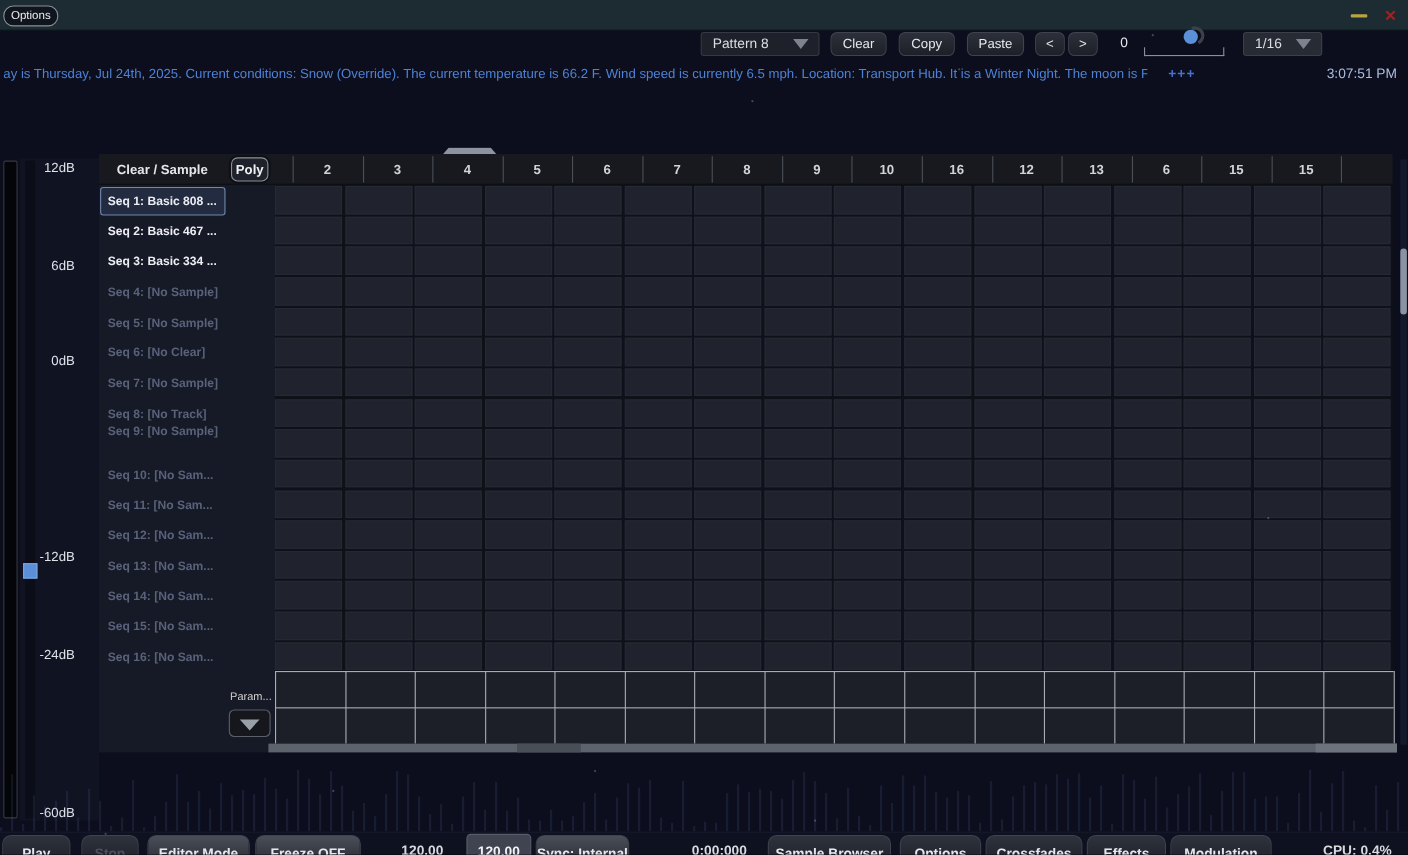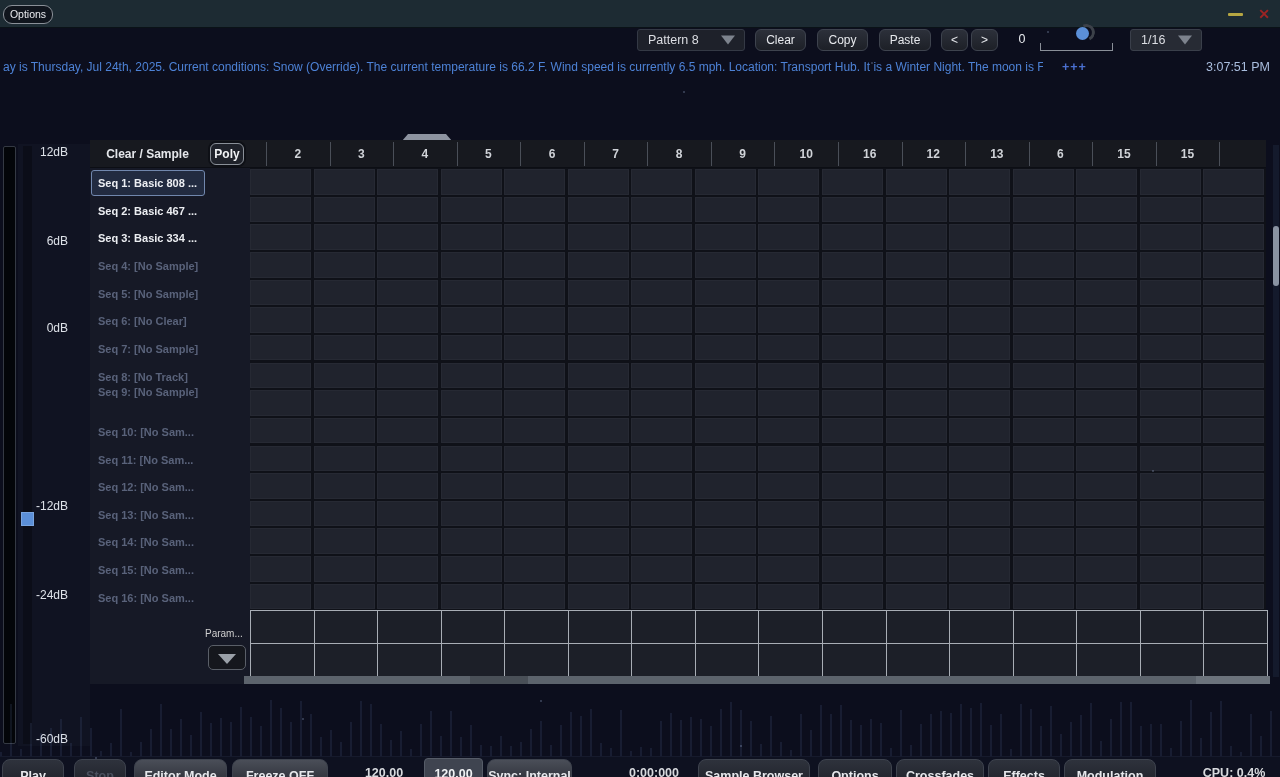--- a/index.html
+++ b/index.html
@@ -65,21 +65,21 @@
   .col-sep{position:absolute;top:142px;width:1px;height:24px;background:#4a4f58;}
   .col-label{position:absolute;top:147px;transform:translateX(-50%);font-size:12px;font-weight:bold;color:#d0d3d8;}
   .track-row{position:absolute;left:91px;width:114px;height:26px;border:1px solid transparent;border-radius:3px;
        font-size:11px;font-weight:bold;color:#59627a;line-height:24px;padding-left:6px;white-space:nowrap;box-sizing:border-box;}
   .track-row.active{color:#eceef2;}
   .track-row.selected{background:#222b40;border-color:#7187ad;}
   .cell{position:absolute;width:61px;height:25.6px;background:#20232d;border:1px solid #262933;box-sizing:border-box;}
   .param-lane{left:250px;top:610px;width:1017px;height:66px;background:#1c1f28;}
   .param-vline{position:absolute;top:610px;width:1px;height:66px;background:#a8adb5;}
   .param-hline{position:absolute;left:250px;width:1017px;height:1px;background:#a8adb5;}
-  .param-label{left:205px;top:628px;width:42px;text-align:left;font-size:10px;color:#cfcfcf;}
+  .param-label{left:205px;top:628px;width:42px;text-align:right;font-size:10px;color:#cfcfcf;}
   .param-dd{left:208px;top:645px;width:38px;height:25px;background:#15171d;border:1px solid #5a5f68;border-radius:5px;}
   .param-dd .tri{position:absolute;left:50%;top:50%;transform:translate(-50%,-40%);width:0;height:0;
        border-left:9px solid transparent;border-right:9px solid transparent;border-top:10px solid #9aa0a8;}
   .h-scrollbar{left:244px;top:676px;width:1026px;height:8px;background:#5c636c;}
   .h-scroll-thumb{left:470px;top:676px;width:58px;height:8px;background:#494f57;}
   .h-scroll-light{left:1196px;top:676px;width:74px;height:8px;background:#6c737c;}
   .v-scroll-track{left:1273px;top:145px;width:6px;height:532px;background:#141a2c;}
   .v-scroll-thumb{left:1273px;top:226px;width:6px;height:60px;background:#8a93a2;border-radius:3px;}
 
   

